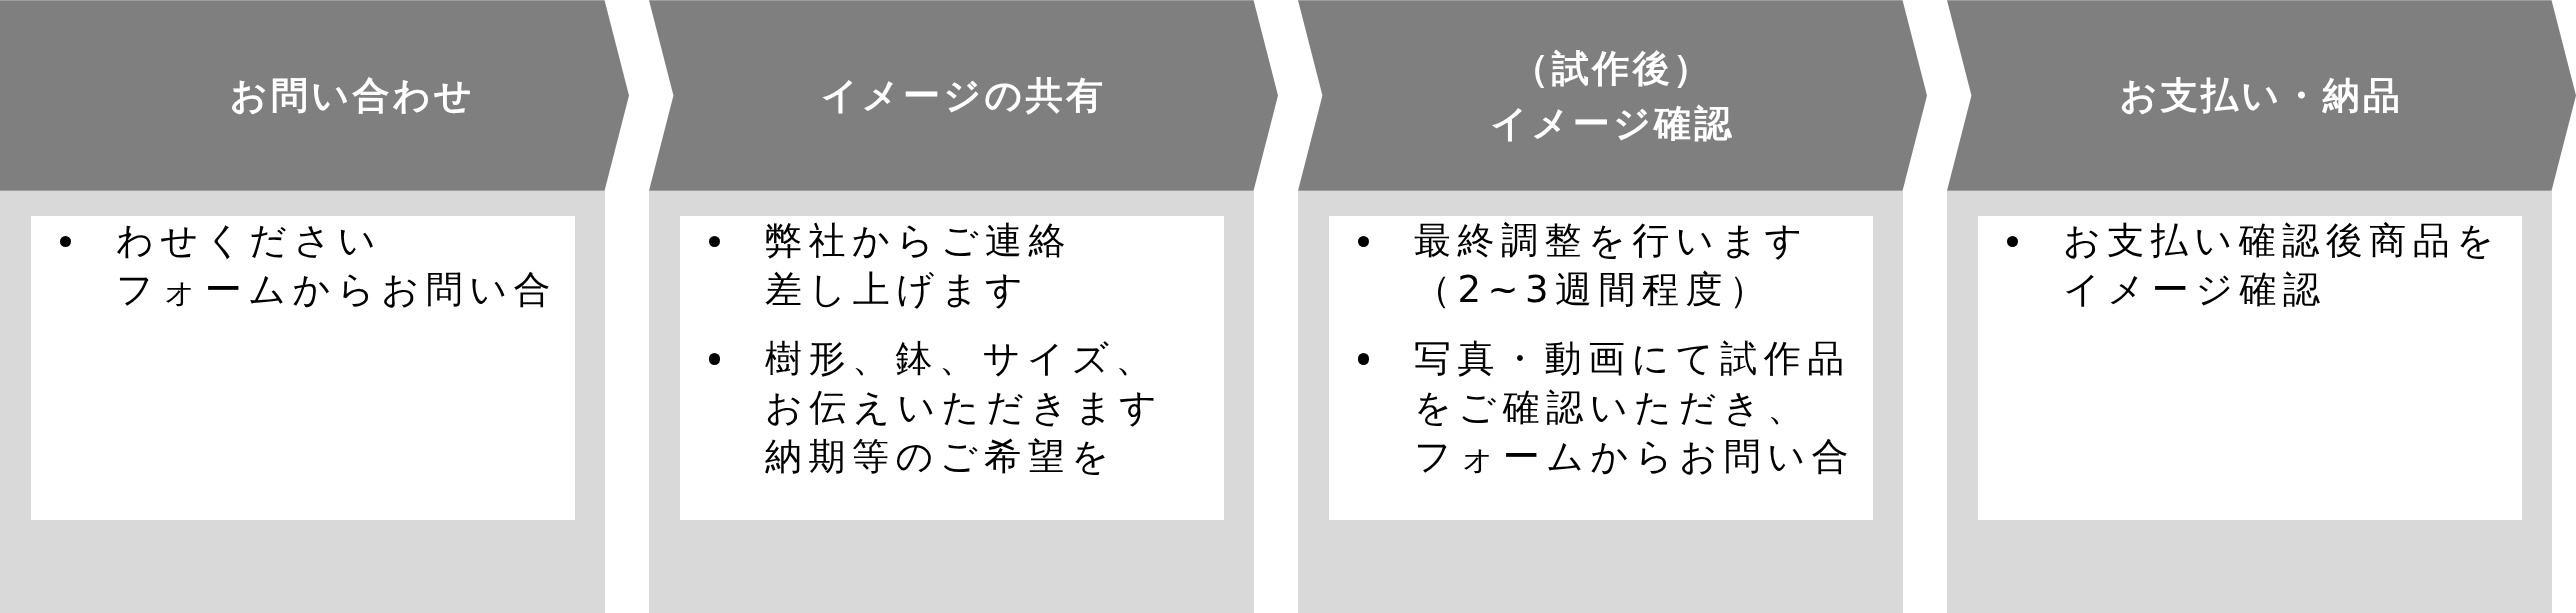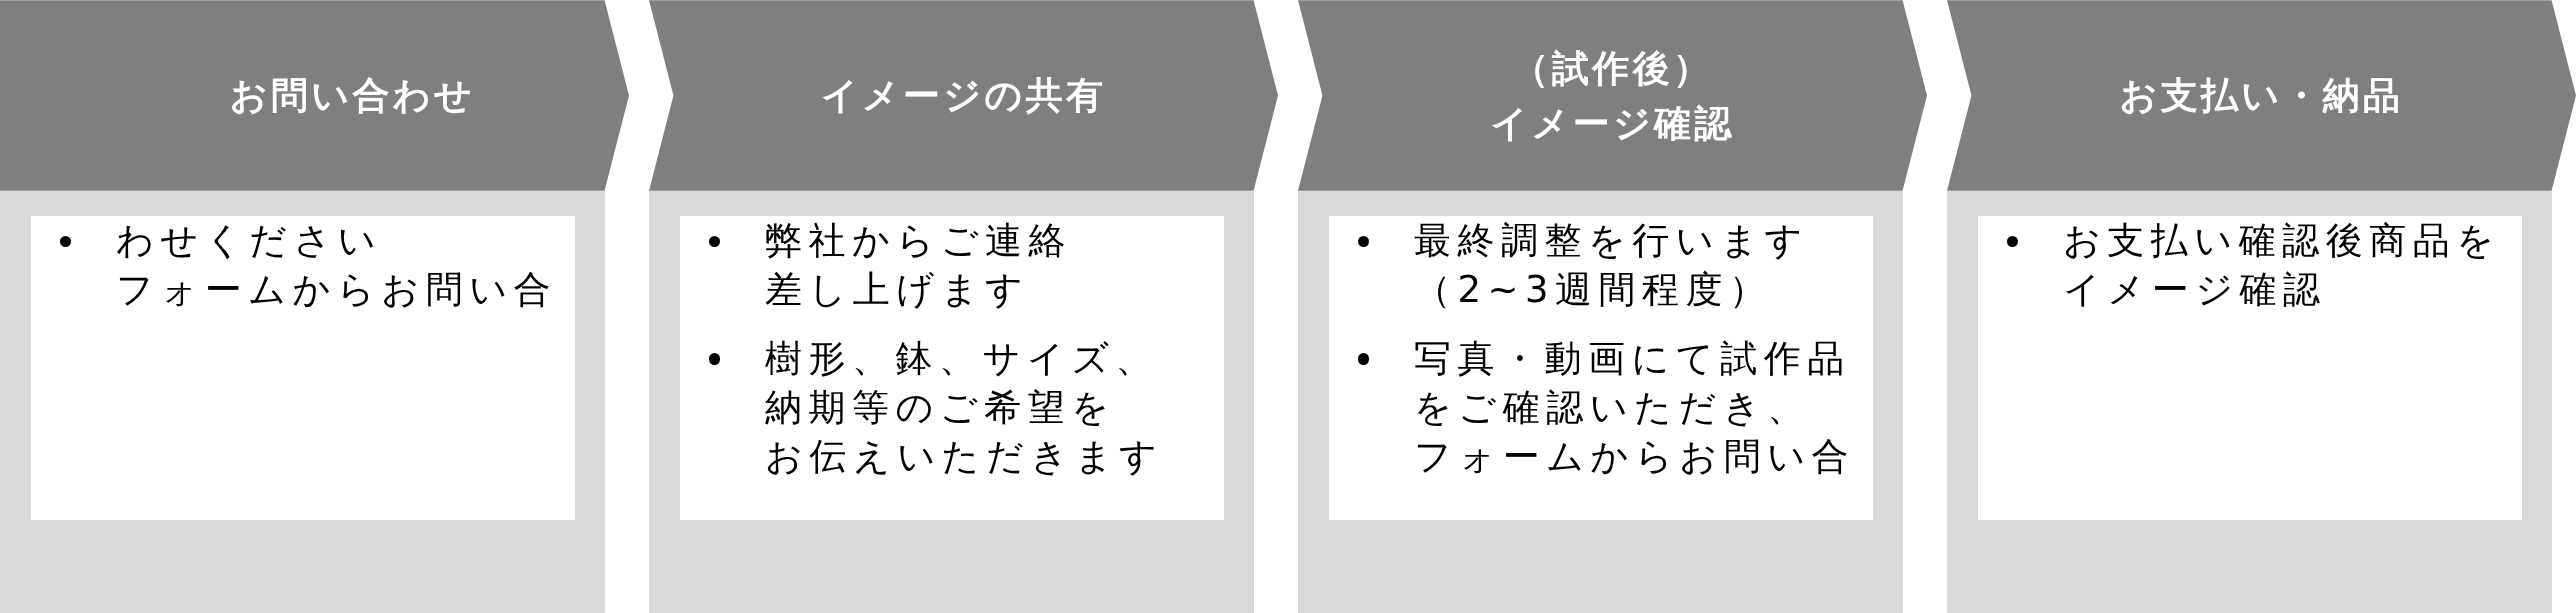--- a/index.html
+++ b/index.html
@@ -61,22 +61,22 @@
     <div class="inner">
       <ul class="bullets">
         <li class="bullet">
           <span class="dot"></span>
           <span class="line">弊社からご連絡</span>
           <span class="line">差し上げます</span>
         </li>
         <li class="bullet">
           <span class="dot"></span>
           <span class="line">樹形、鉢、サイズ、</span>
+          <span class="line">お伝えいただきます</span>
           <span class="line">納期等のご希望を</span>
-          <span class="line">お伝えいただきます</span>
         </li>
       </ul>
     </div>
   </div>
 </div>
 
 <div class="panel" style="left:1298px;">
   <div class="chevron">
     <svg width="629" height="191" viewBox="0 0 772 234">
       <polygon points="0,0 742,0 772,117 742,234 0,234 30,117" fill="#7f7f7f"></polygon>

